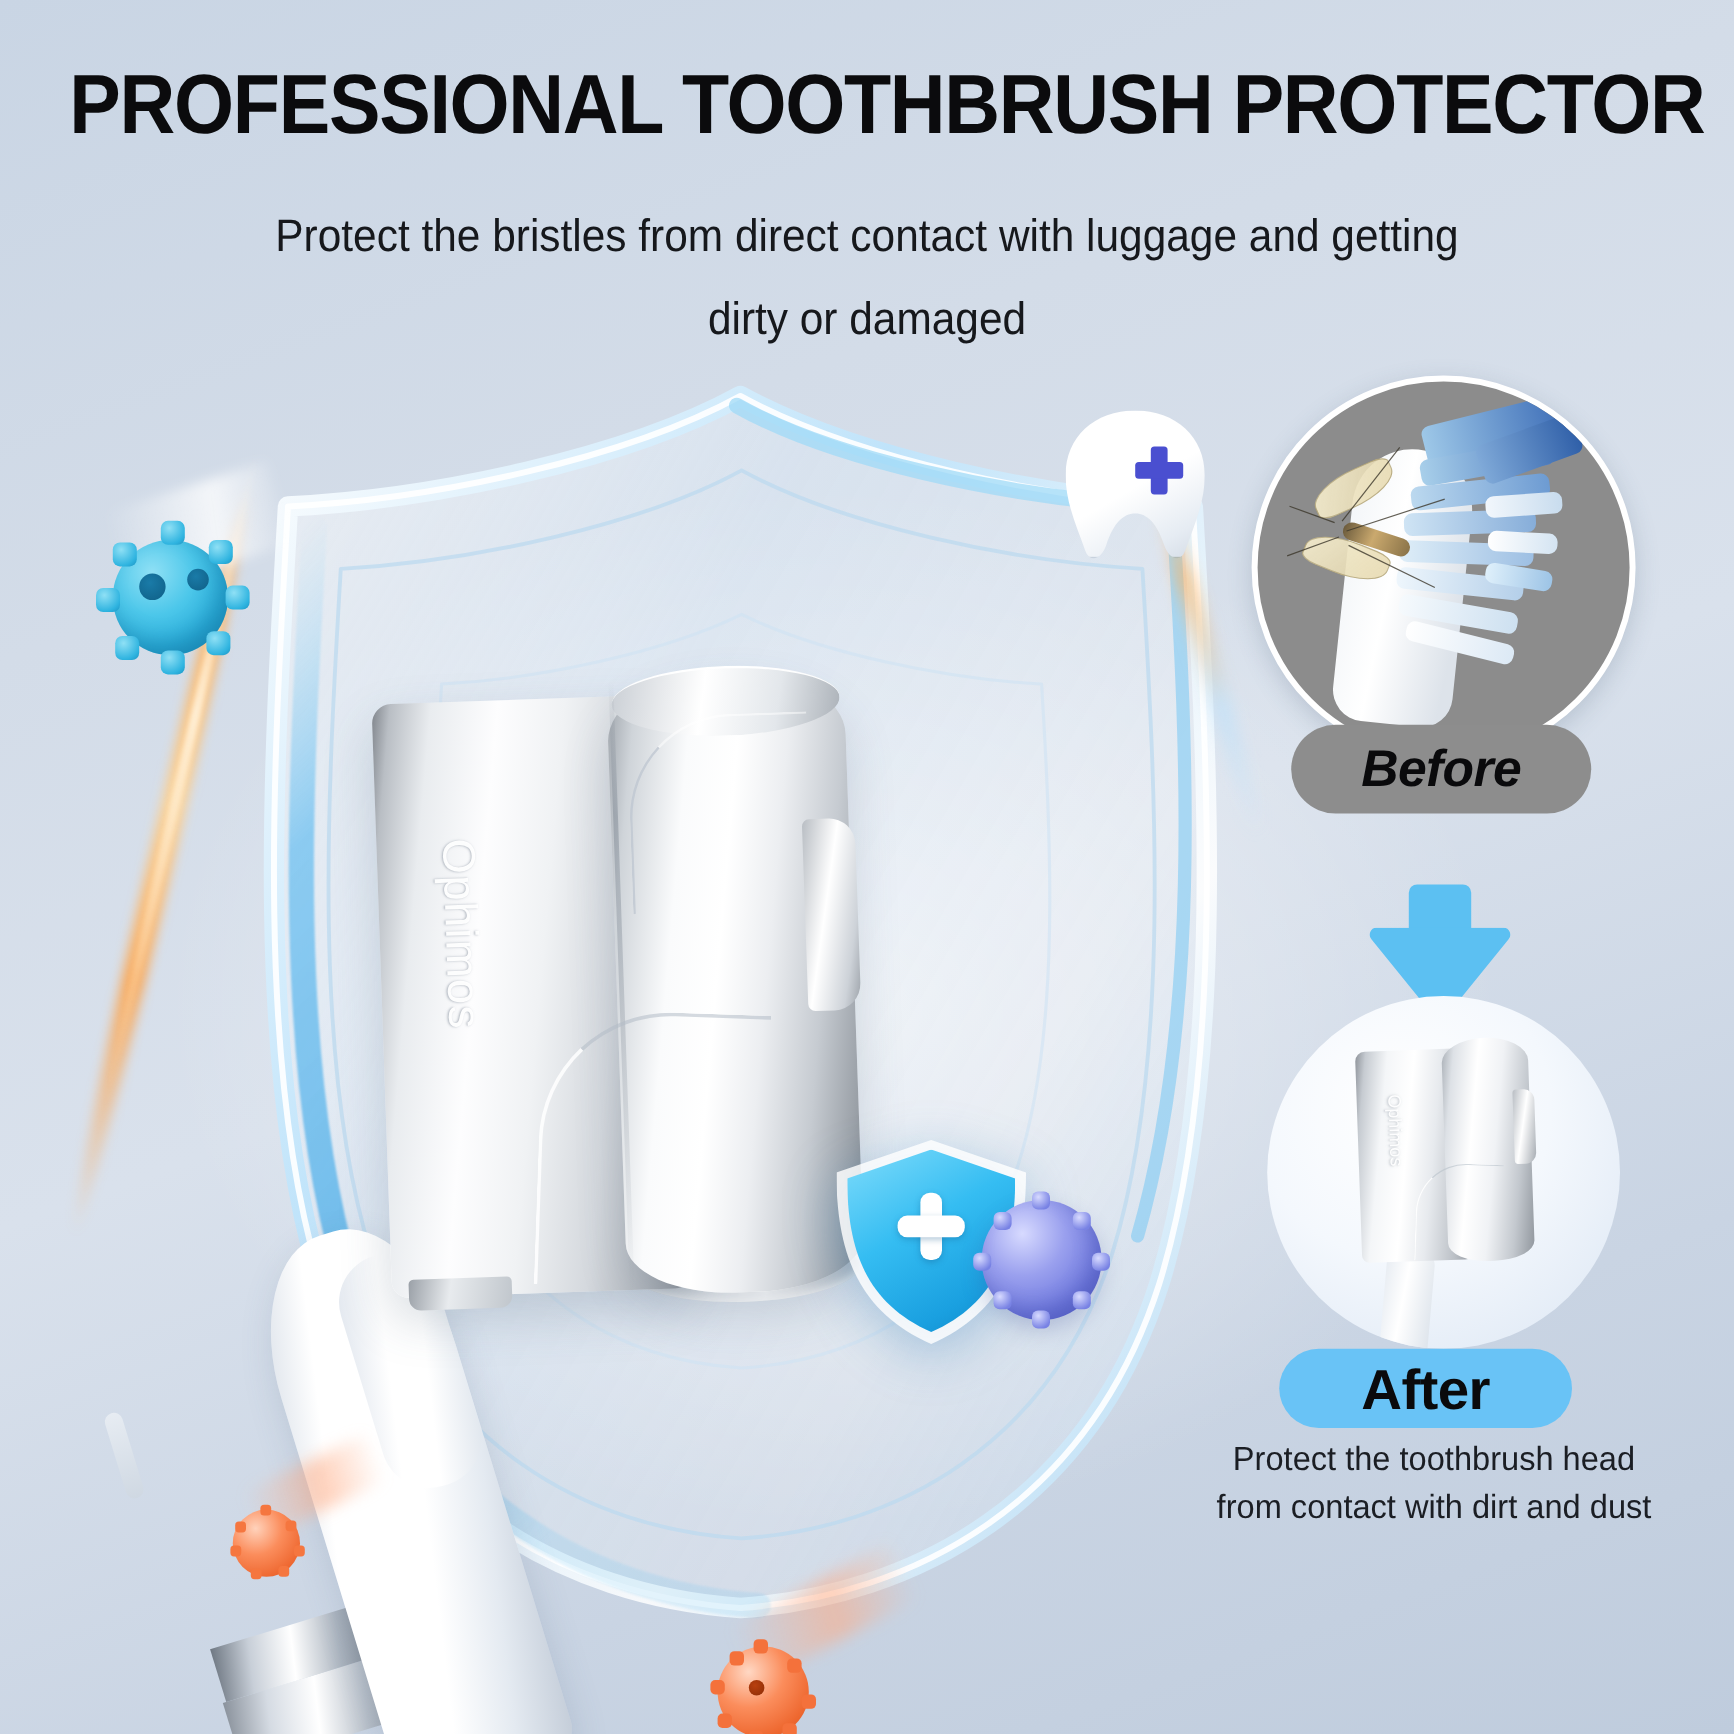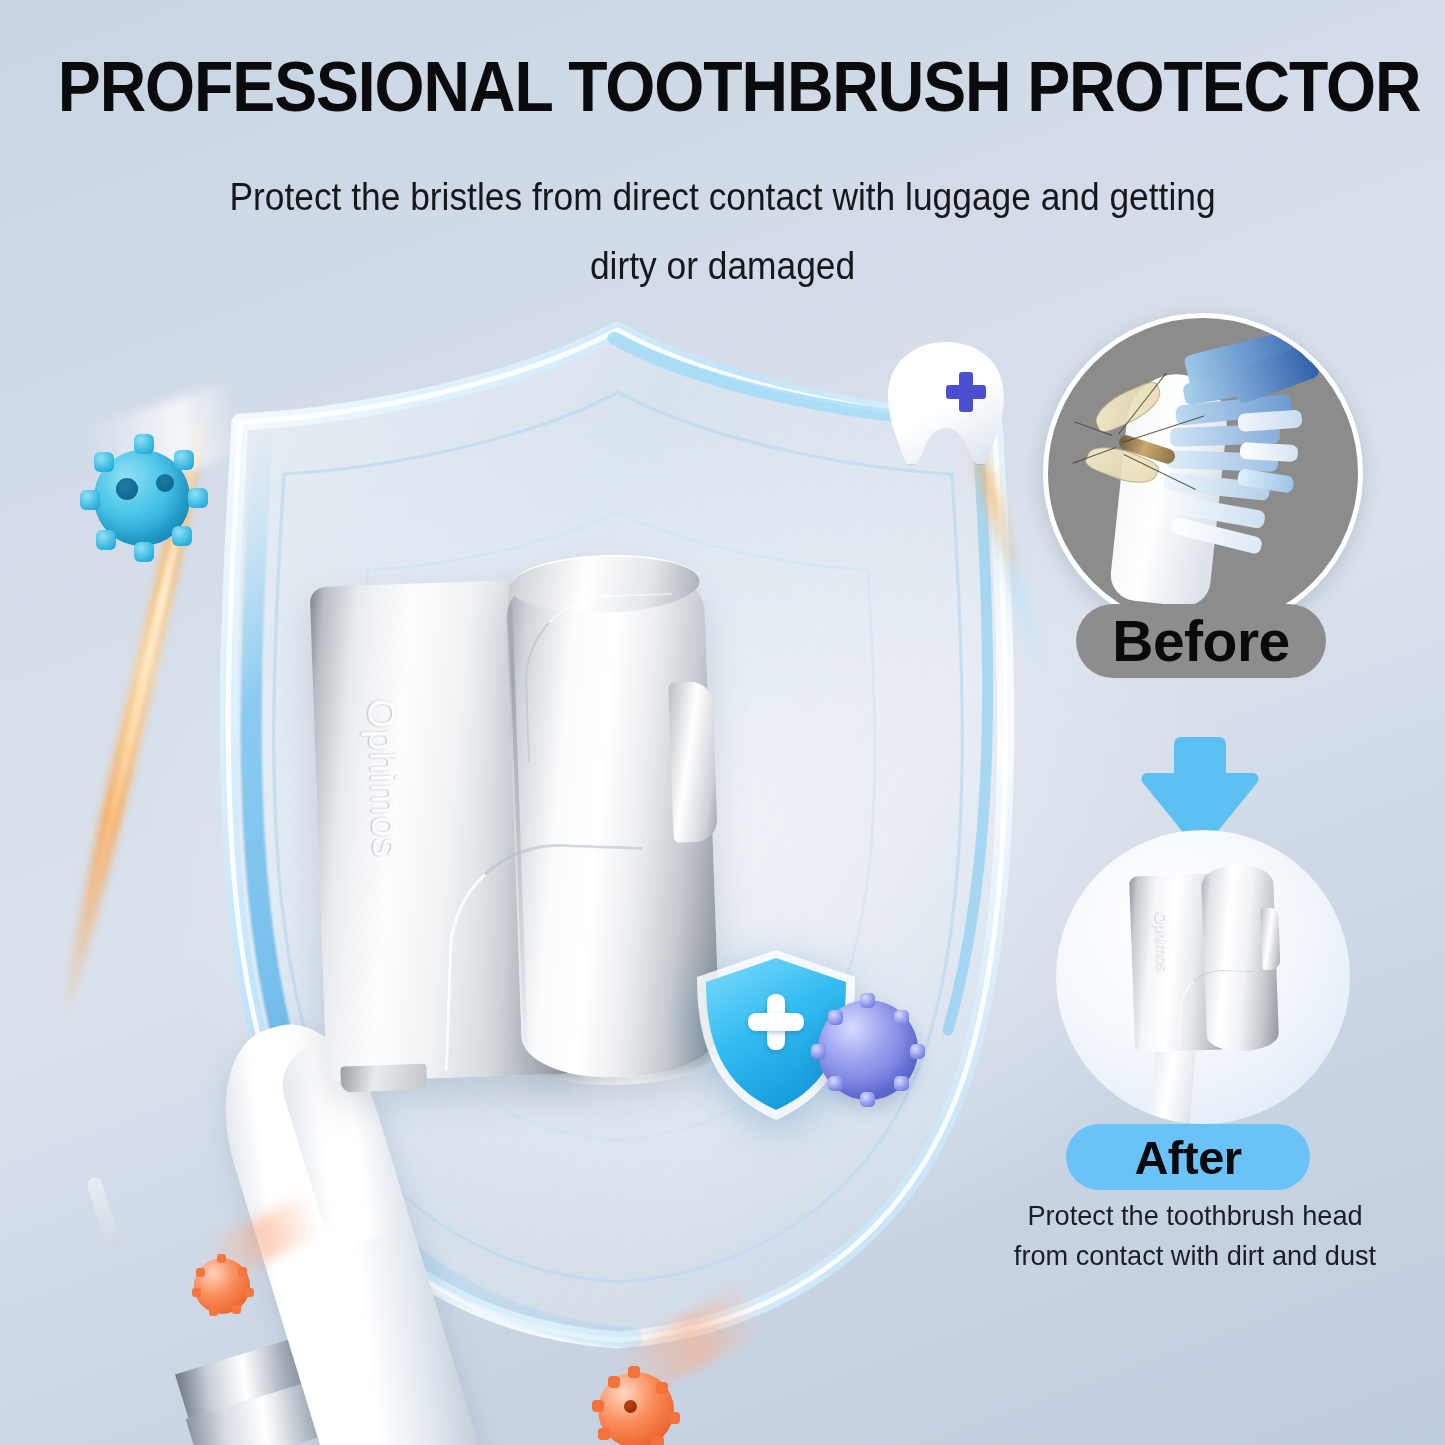--- a/index.html
+++ b/index.html
@@ -380,22 +380,23 @@
     position: absolute;
     display: flex; align-items: center; justify-content: center;
     font-weight: 700;
     color: #0a0a0c;
     border-radius: 999px;
   }
   .pill-before {
     left: 1076px; top: 604px;
     width: 250px; height: 74px;
     background: #8d8d8d;
-    font-size: 57px;
+    font-size: 43px;
     letter-spacing: -0.5px;
+    font-style: italic;
   }
   .pill-after {
     left: 1066px; top: 1124px;
     width: 244px; height: 66px;
     background: #69c3f6;
     font-size: 47px;
     letter-spacing: -0.5px;
   }
 
   .down-arrow {

